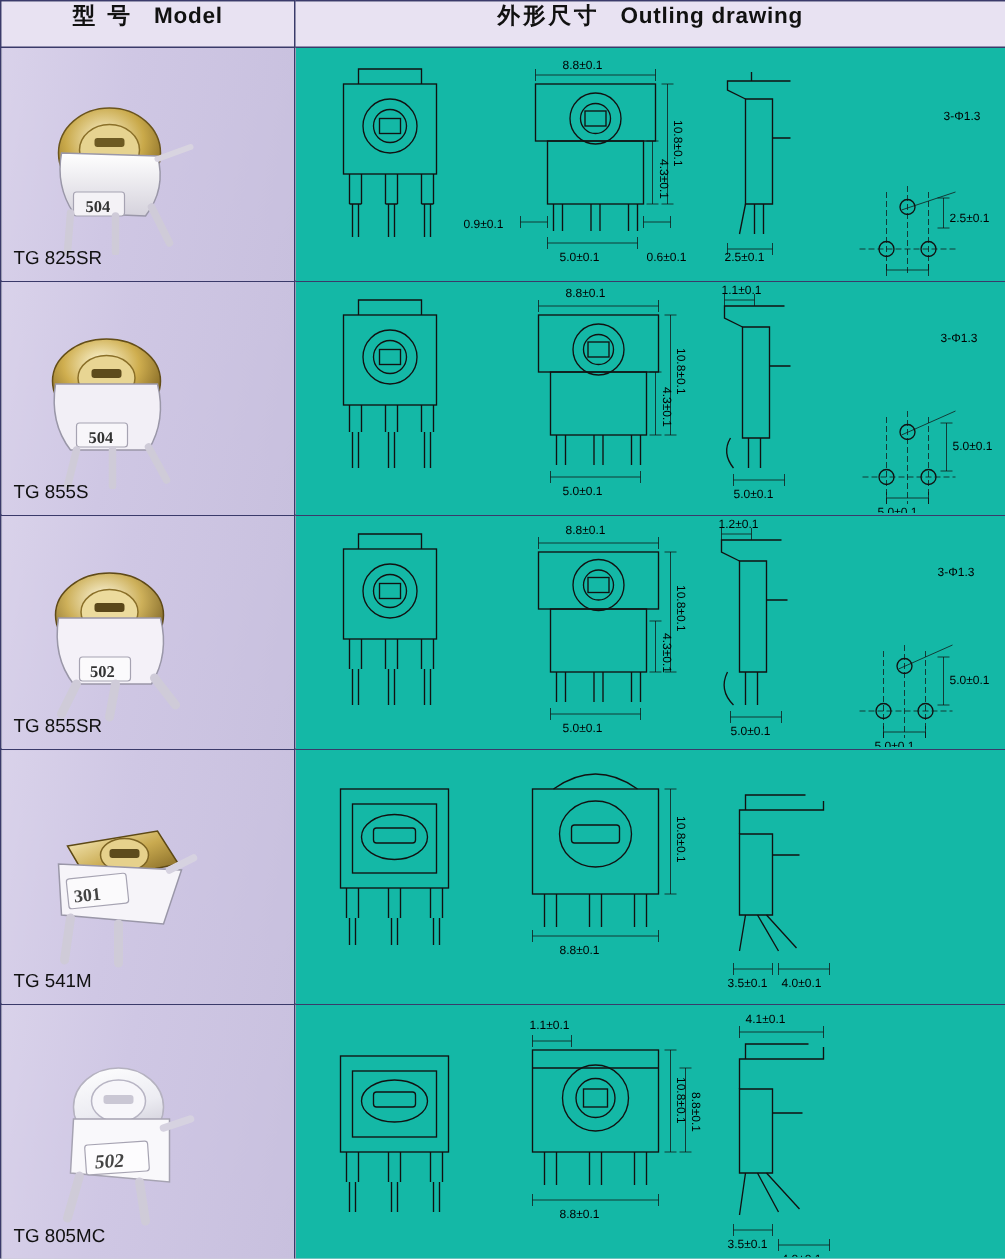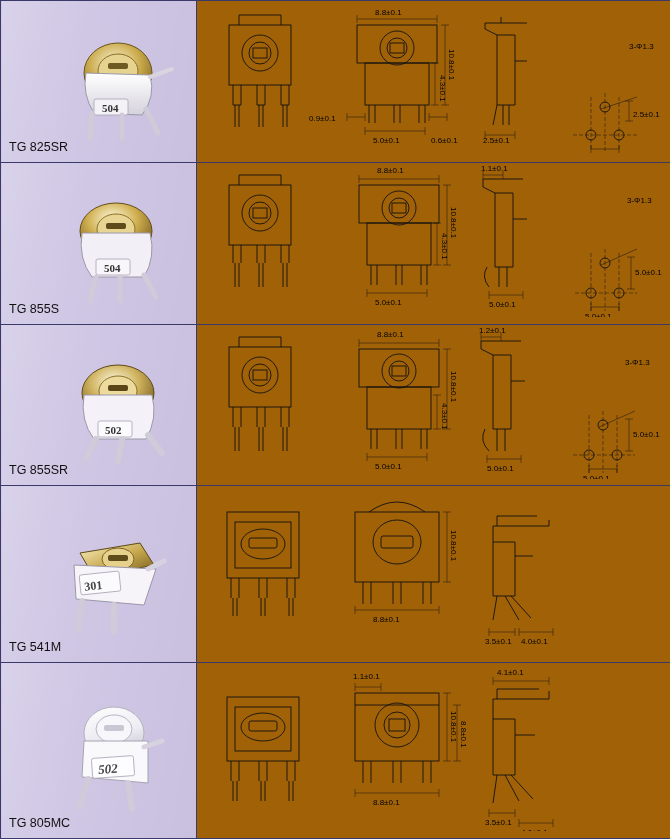--- a/index.html
+++ b/index.html
@@ -53,24 +53,24 @@
     font-size: 12.5px;
     font-weight: normal;
     color: #111;
   }
   .photo-wrap {
     position: absolute;
     left: 0; right: 0; top: 0;
     height: 100%;
     display: flex;
     align-items: center;
-    justify-content: flex-end;
+    justify-content: flex-start;
   }
   .draw-cell {
-    background: #a16207;
+    background: #14b8a6;
     position: relative;
   }
   .dim {
     font-size: 8px;
     fill: #000;
     font-family: "Liberation Sans", sans-serif;
   }
   svg { display: block; }
   .row1 { height: 156px; }
   .row2 { height: 156px; }
@@ -81,20 +81,32 @@
 </head>
 <body>
 
 <div class="sheet">
 <table class="spec">
   <colgroup>
         <col style="width:196px">
         <col style="width:474px">
       </colgroup>
   <tbody>
+        <tr>
+    <th class="hdr">
+      <span class="cn">型 号</span>
+      &nbsp;
+      <span>Model</span>
+    </th>
+    <th class="hdr">
+      <span class="cn">外形尺寸</span>
+      &nbsp;
+      <span>Outling drawing</span>
+    </th>
+  </tr>
 
   <tr class="row1">
     <td class="model-cell">
       <div class="photo-wrap">
         <svg width="150" height="120" viewBox="0 0 150 120">
           <defs>
             <radialGradient id="g1" cx="45%" cy="35%" r="70%">
               <stop offset="0%" stop-color="#fdf6d8"></stop>
               <stop offset="55%" stop-color="#c9a94a"></stop>
               <stop offset="100%" stop-color="#7a5f20"></stop>

